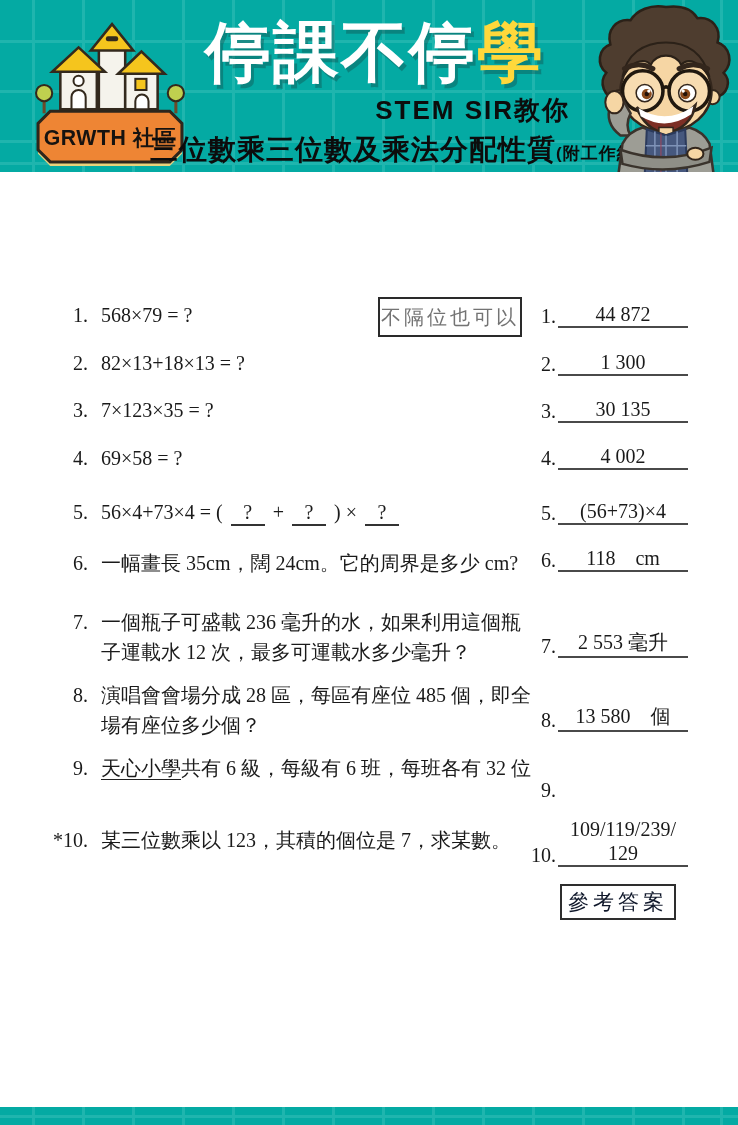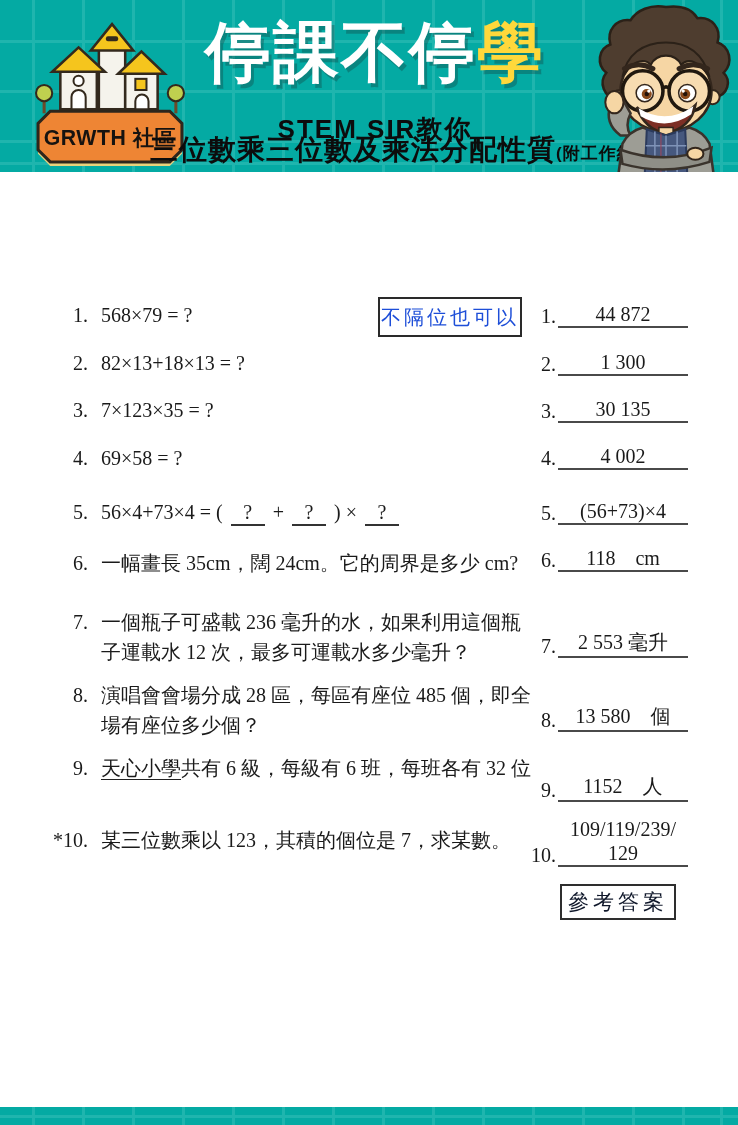--- a/index.html
+++ b/index.html
@@ -12,34 +12,34 @@
       repeating-linear-gradient(to right, var(--grid,#1FB5AE) 0 3px, transparent 3px 50px),
       repeating-linear-gradient(to bottom, var(--grid,#1FB5AE) 0 3px, transparent 3px 50px);
     background-position:-18px -10px;}
   .banner{position:absolute;left:0;top:0;width:738px;height:172px;overflow:hidden;}
   .footer-strip{position:absolute;left:0;top:1107px;width:738px;height:18px;}
 
   .main-title{position:absolute;left:180px;top:2px;width:390px;text-align:center;
     font-family:"Liberation Sans","DejaVu Sans",sans-serif;font-weight:900;font-size:66px;line-height:100px;
     color:#ffffff;letter-spacing:2px;white-space:nowrap;text-shadow:3px 4px 0 rgba(25,35,35,.28);}
   .main-title .yellow{color:var(--yellow,#FFD83B);}
-  .sub1{position:absolute;left:180px;top:115px;width:390px;text-align:center;
+  .sub1{position:absolute;left:180px;top:96px;width:390px;text-align:right;
     font-family:"Liberation Sans","DejaVu Sans",sans-serif;font-weight:800;font-size:26px;line-height:28px;
     color:#0c0c0c;letter-spacing:2px;white-space:nowrap;}
   .sub2{position:absolute;left:150px;top:132px;width:470px;text-align:center;
     font-family:"Liberation Sans","DejaVu Sans",sans-serif;font-weight:900;font-size:28px;line-height:36px;
     color:#0c0c0c;letter-spacing:1px;white-space:nowrap;}
   .sub2 .paren{font-size:17px;font-weight:800;}
 
   .logo{position:absolute;left:34px;top:14px;width:152px;height:152px;}
   .mascot{position:absolute;right:-4px;top:2px;width:152px;height:172px;}
 
   
   .note-box{position:absolute;left:378px;top:297px;width:140px;height:36px;border:2px solid #2a2a2a;
-    display:flex;align-items:center;justify-content:center;font-size:20px;letter-spacing:3px;color:#1d4ed8;}
+    display:flex;align-items:center;justify-content:center;font-size:20px;letter-spacing:3px;color:#737373;}
 
   .q{position:absolute;left:40px;font-size:20px;line-height:30px;white-space:nowrap;}
   .qno{display:inline-block;width:48px;text-align:right;margin-right:13px;vertical-align:top;}
   .qbody{display:inline-block;}
   .qline{display:block;white-space:nowrap;}
   .u{border-bottom:1.5px solid #222;margin-top:30px;}
   .blank{display:inline-block;min-width:34px;text-align:center;border-bottom:2px solid #333;
     margin:0 8px;line-height:24px;}
 
   .a{position:absolute;left:528px;width:160px;height:30px;display:flex;align-items:flex-end;font-size:20px;}
@@ -213,21 +213,20 @@
   <div class="a" style="top:628px">
     <span class="ano">7.</span>
       <span class="aline"><span class="aval">2 553 毫升</span></span>
   </div>
   <div class="a" style="top:702px">
     <span class="ano">8.</span>
       <span class="aline"><span class="aval">13 580    個</span></span>
   </div>
   <div class="a" style="top:772px">
     <span class="ano">9.</span>
-      <span class="aline"><span class="aval">1152    人</span></span>
   </div>
   <div class="a a10" style="top:815px">
     <span class="ano">10.</span>
       <span class="aline">
         <span class="aval-above">109/119/239/</span>
         <span class="aval">129</span>
       </span>
   </div>
 
   <div class="answer-key-box">參考答案</div>

